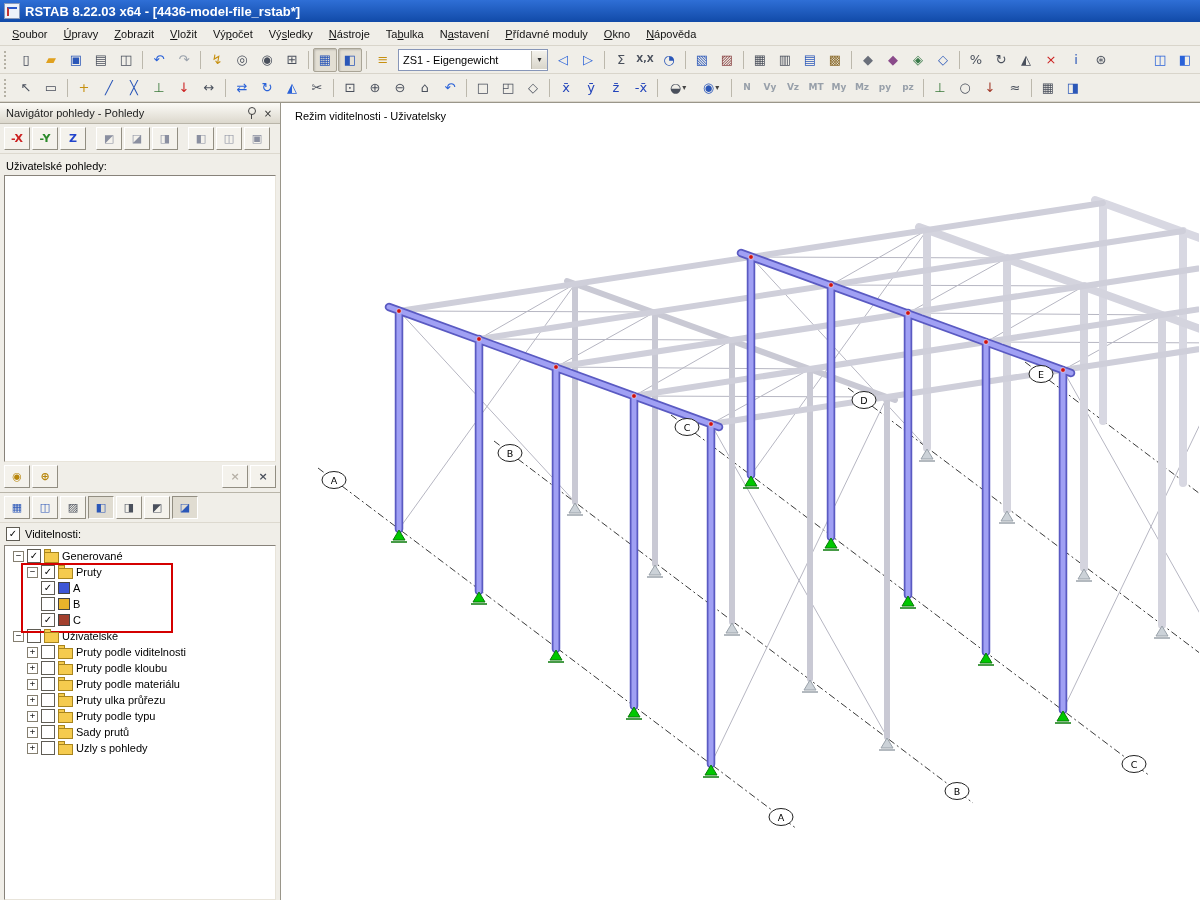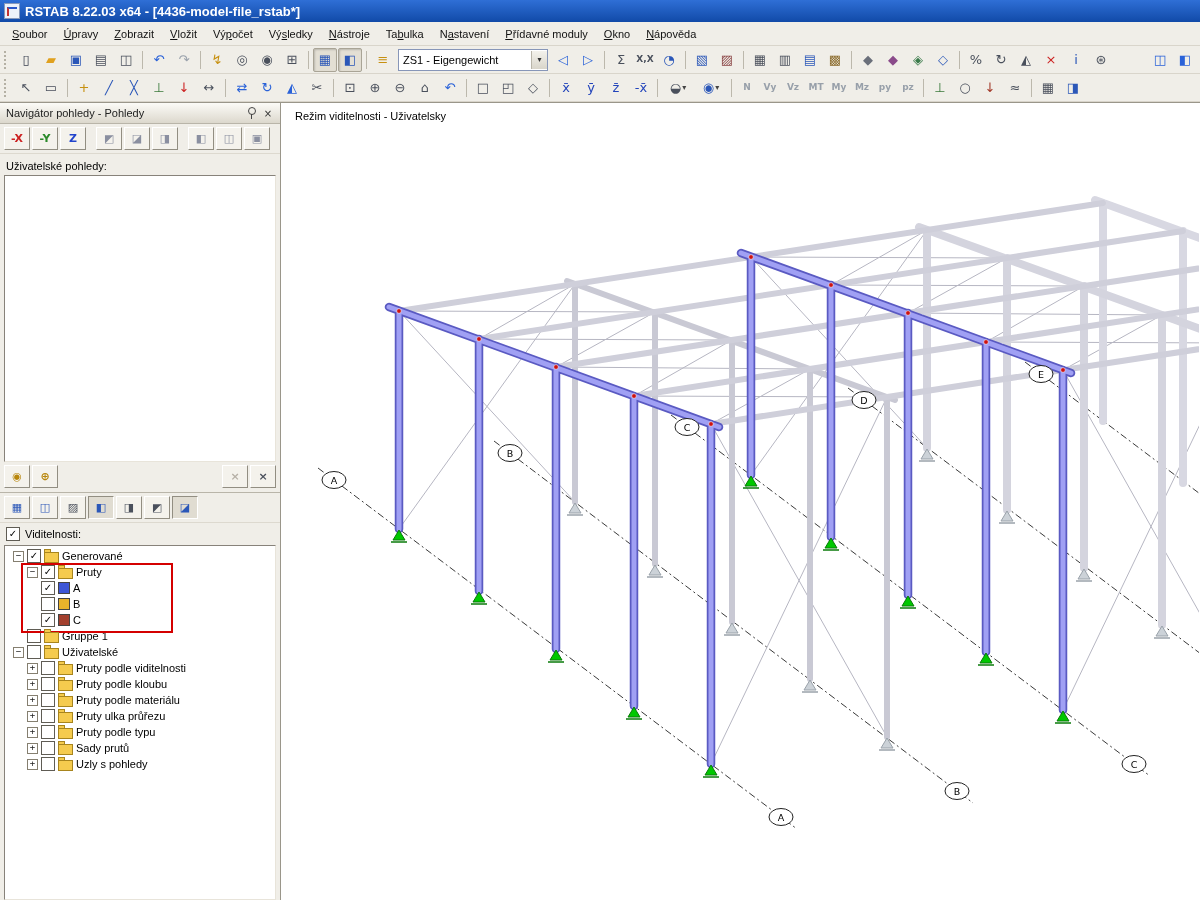--- a/index.html
+++ b/index.html
@@ -482,25 +482,20 @@
             <div class="cb"></div>
             <div class="sq" style="background: rgb(233, 179, 43);"></div>
             <span class="tlabel">B</span>
           </div>
           <div class="trow" style="padding-left: 36px;">
             <div class="cb checked">
               <span class="ck">✓</span>
             </div>
             <div class="sq" style="background: rgb(162, 64, 46);"></div>
             <span class="tlabel">C</span>
-          </div>
-          <div class="trow" style="padding-left: 22px;">
-            <div class="cb"></div>
-            <div class="folder"></div>
-            <span class="tlabel">Gruppe 1</span>
           </div>
           <div class="trow" style="padding-left: 8px;">
             <div class="exp">−</div>
             <div class="cb"></div>
             <div class="folder"></div>
             <span class="tlabel">Uživatelské</span>
           </div>
           <div class="trow" style="padding-left: 22px;">
             <div class="exp">+</div>
             <div class="cb"></div>

